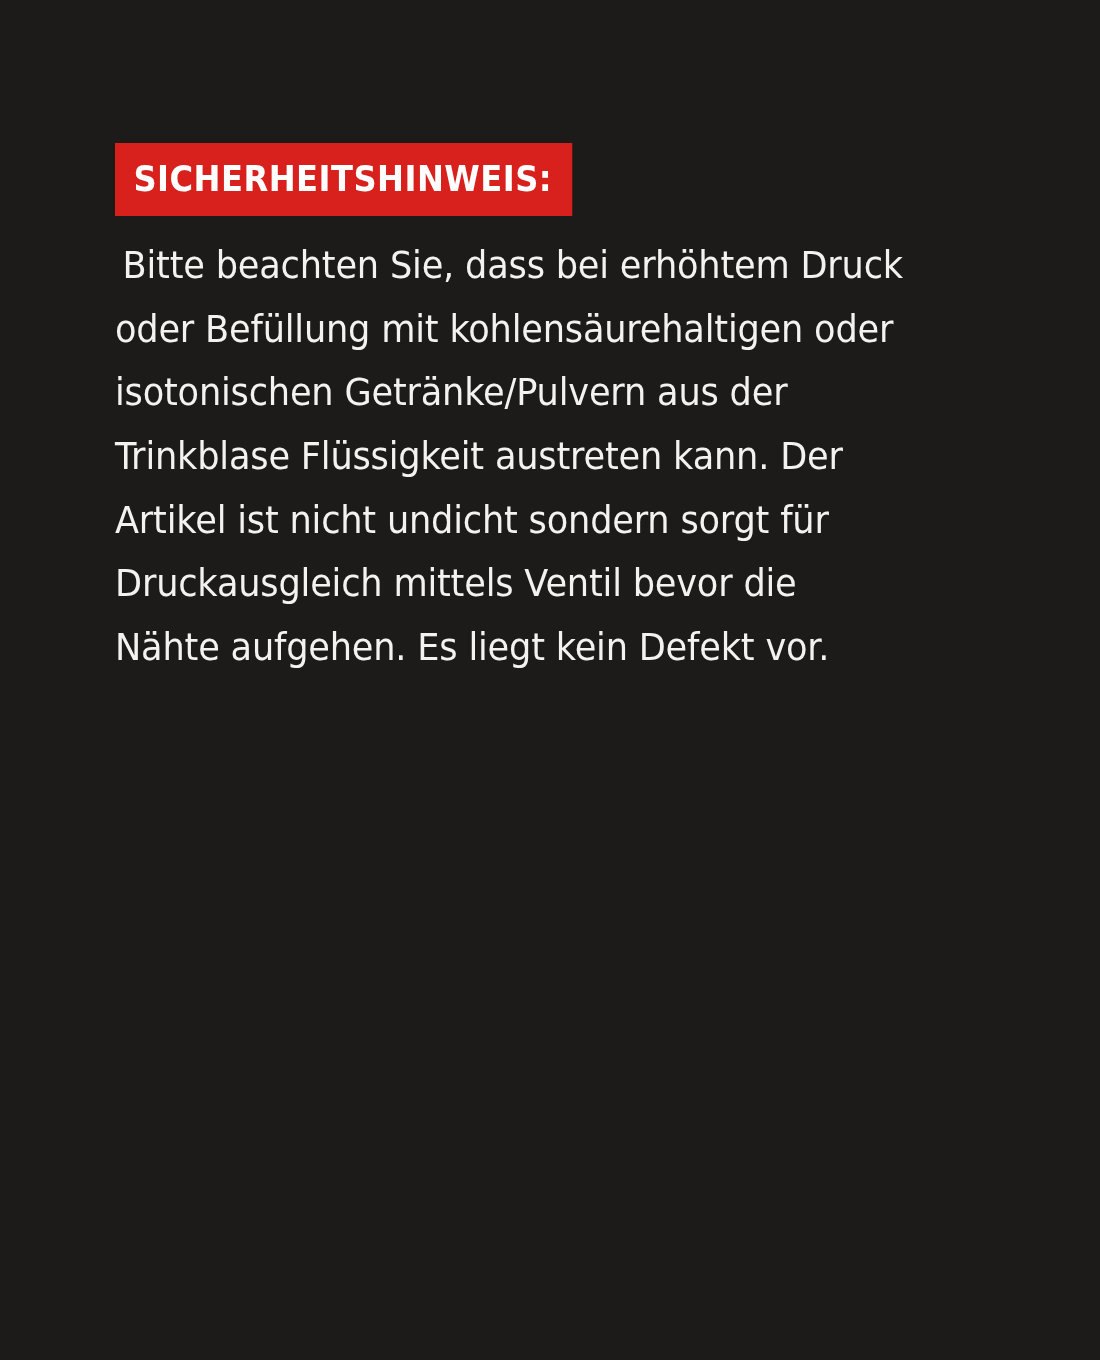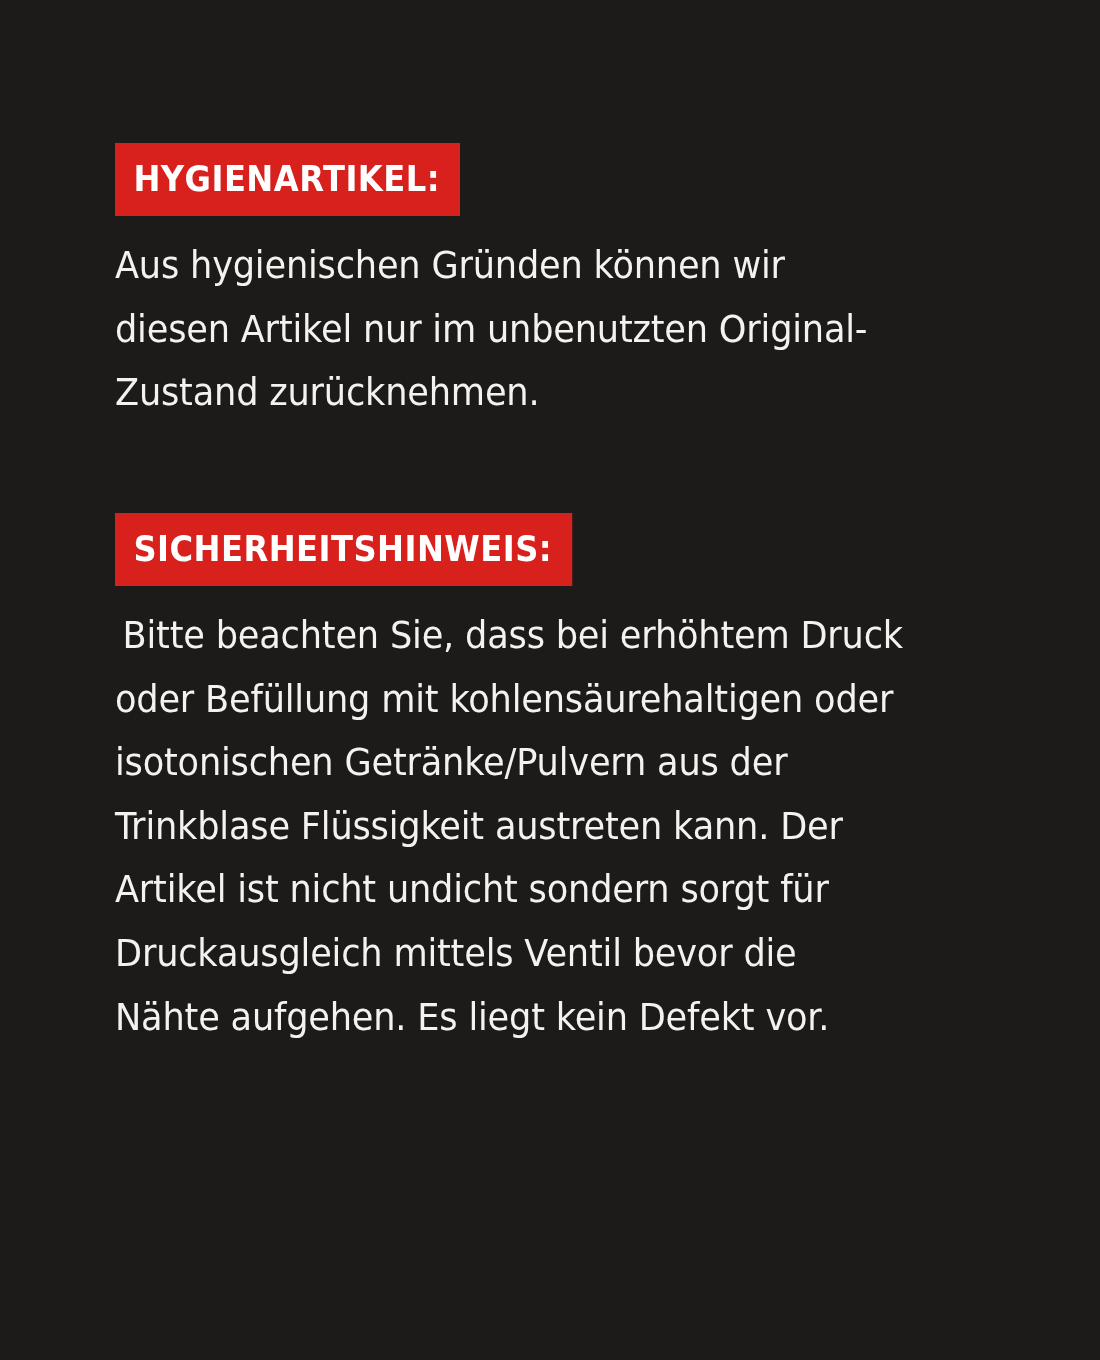--- a/index.html
+++ b/index.html
@@ -69,24 +69,20 @@
   .body-text.indented {
     text-indent: 8px;
   }
 </style>
 </head>
 <body>
 
 <div class="page">
   <div class="content">
 
-    <section class="block">
-      <div class="tag">HYGIENARTIKEL:</div>
-      <p class="body-text">Aus hygienischen Gründen können wir diesen Artikel nur im unbenutzten Original-Zustand zurücknehmen.</p>
-    </section>
 
     <section class="block">
       <div class="tag">SICHERHEITSHINWEIS:</div>
       <p class="body-text indented">Bitte beachten Sie, dass bei erhöhtem Druck oder Befüllung mit kohlensäurehaltigen oder isotonischen Getränke/Pulvern aus der Trinkblase Flüssigkeit austreten kann. Der Artikel ist nicht undicht sondern sorgt für Druckausgleich mittels Ventil bevor die Nähte aufgehen. Es liegt kein Defekt vor.</p>
     </section>
 
   </div>
 </div>
 
 </body></html>

